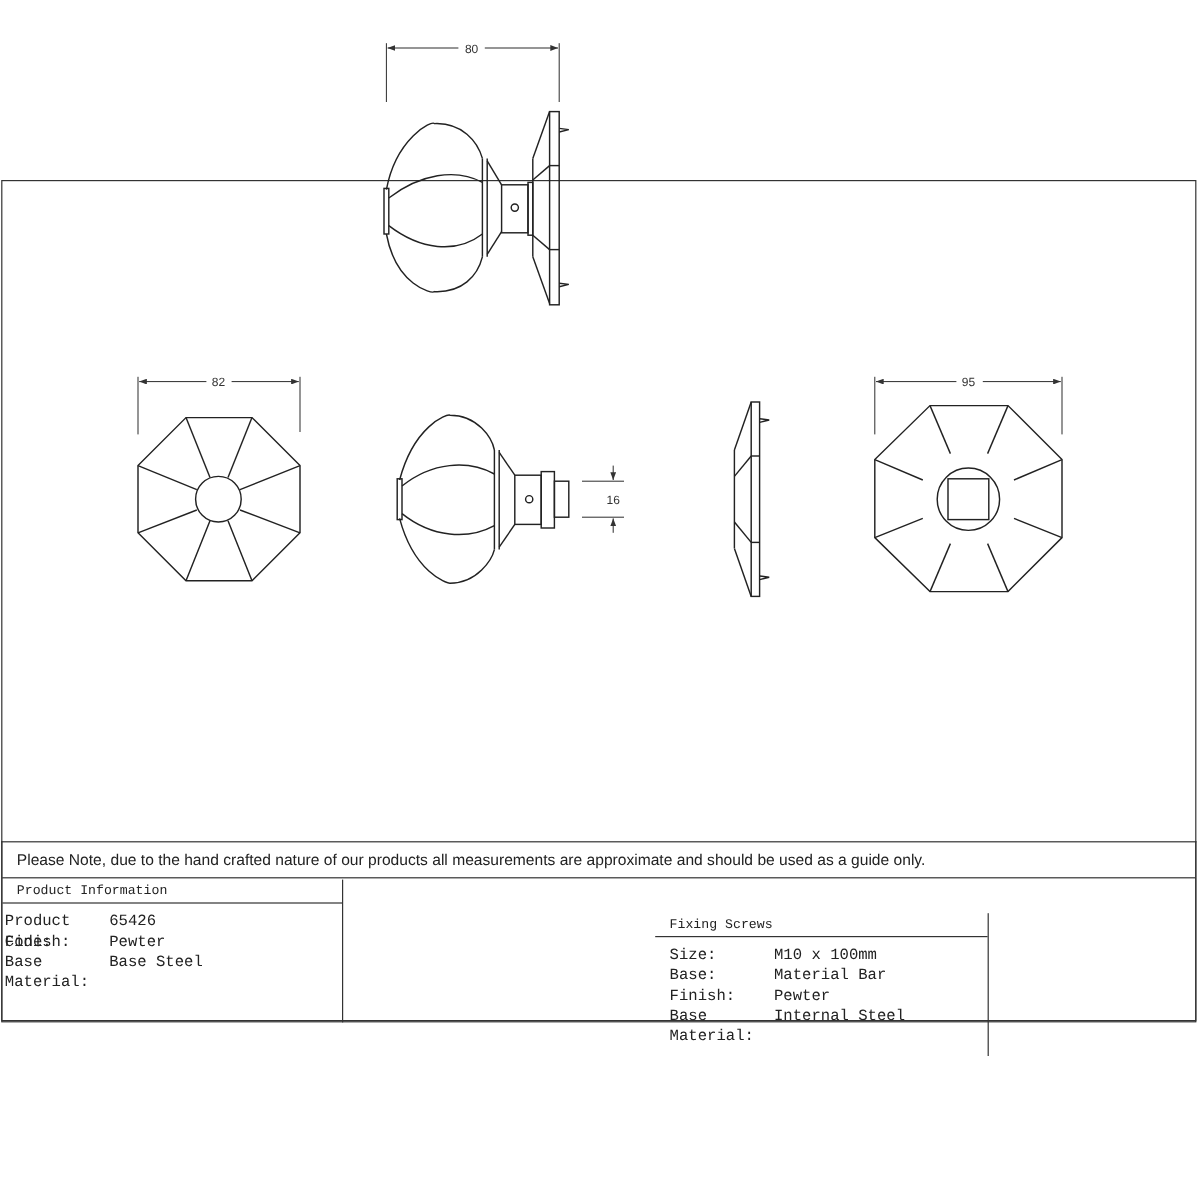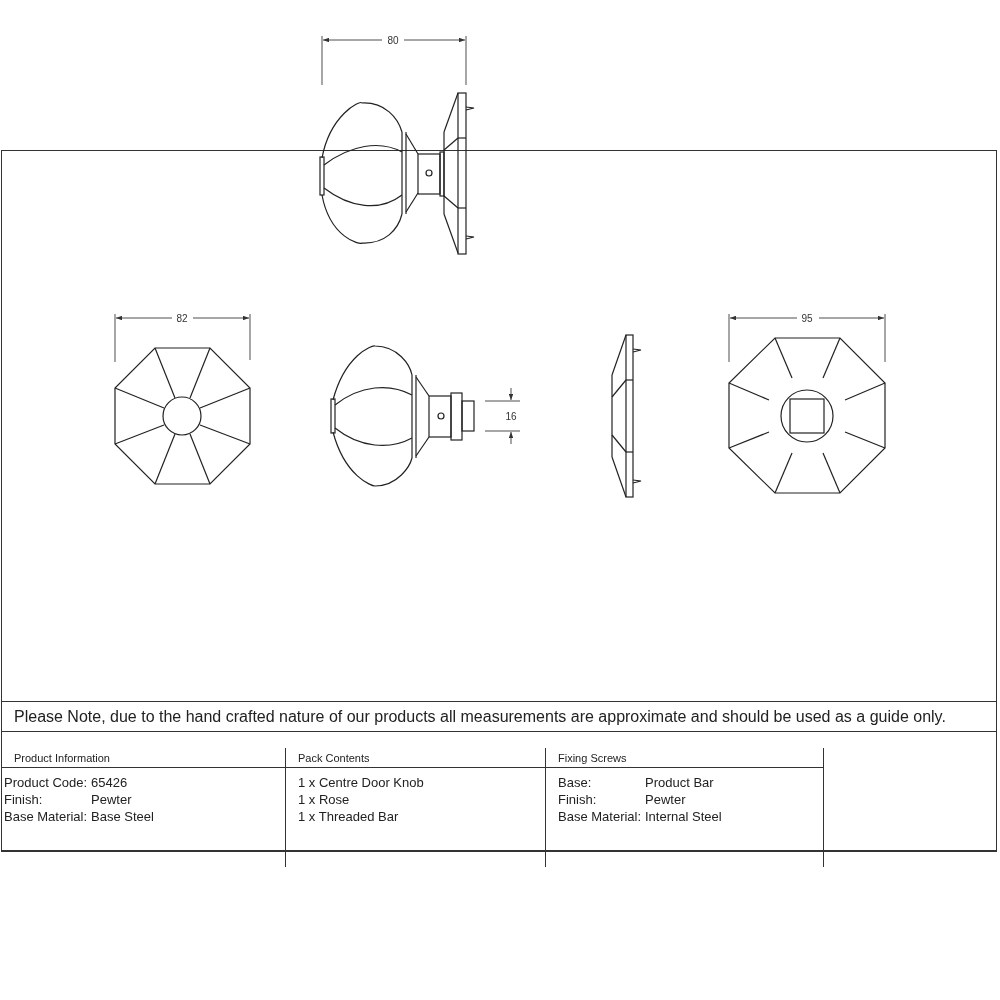--- a/index.html
+++ b/index.html
@@ -3,27 +3,27 @@
 <meta charset="utf-8">
 <style>
   html, body { margin:0; padding:0; background:#ffffff; }
   body { width:1000px; height:1000px; position:relative; overflow:hidden;
          font-family:"Liberation Sans", "DejaVu Sans", sans-serif; color:#222; }
   .sheet { position:absolute; left:1px; top:150px; width:996px; height:700px;
            border:1.5px solid #333; box-sizing:border-box; }
   svg.drawing { position:absolute; left:0; top:0; width:1000px; height:700px; }
   .note { position:absolute; left:1px; top:701px; width:996px; height:30px;
           border-top:1.5px solid #333; box-sizing:border-box;
-          font-size:16px; line-height:30px; padding-left:12px; }
+          font-size:13px; line-height:30px; padding-left:12px; }
   .table { position:absolute; left:1px; top:731px; width:996px; height:120px;
            border-top:1.5px solid #333; box-sizing:border-box; }
-  .col { position:absolute; top:16px; height:119px; box-sizing:border-box; }
+  .col { position:absolute; top:1px; height:119px; box-sizing:border-box;font-family:Liberation Mono, monospace; }
   .col.c1 { left:0; width:284px; border-right:1.5px solid #333; }
   .col.c2 { left:284px; width:260px; border-right:1.5px solid #333; }
-  .col.c3 { left:544px; width:278px; border-right:1.5px solid #333; }
+  .col.c3 { left:544px; width:278px; border-right:1.5px solid #333;margin-top:28px; }
   .col.c4 { left:822px; width:174px; }
   .col-head { height:20px; line-height:20px; font-size:11px; border-bottom:1.5px solid #333; padding-left:12px; box-sizing:border-box; }
   .c1 .col-head { padding-left:12px; }
   .rows { padding-top:6px; }
   .row { display:flex; font-size:13px; height:17px; line-height:17px; }
   .c1 .row .k { width:87px; padding-left:2px; }
   .c3 .row .k { width:87px; padding-left:12px; }
   .c2 .row .v { padding-left:12px; }
   .dim { font-size:10px; fill:#333; font-family:"Liberation Sans", "DejaVu Sans", sans-serif; }
 </style>
@@ -160,40 +160,30 @@
       <div class="row">
           <span class="k">Finish:</span>
           <span class="v">Pewter</span>
         </div>
       <div class="row">
           <span class="k">Base Material:</span>
           <span class="v">Base Steel</span>
         </div>
     </div>
   </div>
-  <div class="col c2">
-    <div class="col-head">Pack Contents</div>
-    <div class="rows">
-      <div class="row">
-          <span class="v">1 x Centre Door Knob</span>
-        </div>
-      <div class="row">
-          <span class="v">1 x Rose</span>
-        </div>
-      <div class="row">
-          <span class="v">1 x Threaded Bar</span>
-        </div>
-    </div>
-  </div>
   <div class="col c3">
     <div class="col-head">Fixing Screws</div>
     <div class="rows">
       <div class="row">
+          <span class="k">Size:</span>
+          <span class="v">M10 x 100mm</span>
+        </div>
+      <div class="row">
           <span class="k">Base:</span>
-          <span class="v">Product Bar</span>
+          <span class="v">Material Bar</span>
         </div>
       <div class="row">
           <span class="k">Finish:</span>
           <span class="v">Pewter</span>
         </div>
       <div class="row">
           <span class="k">Base Material:</span>
           <span class="v">Internal Steel</span>
         </div>
     </div>

